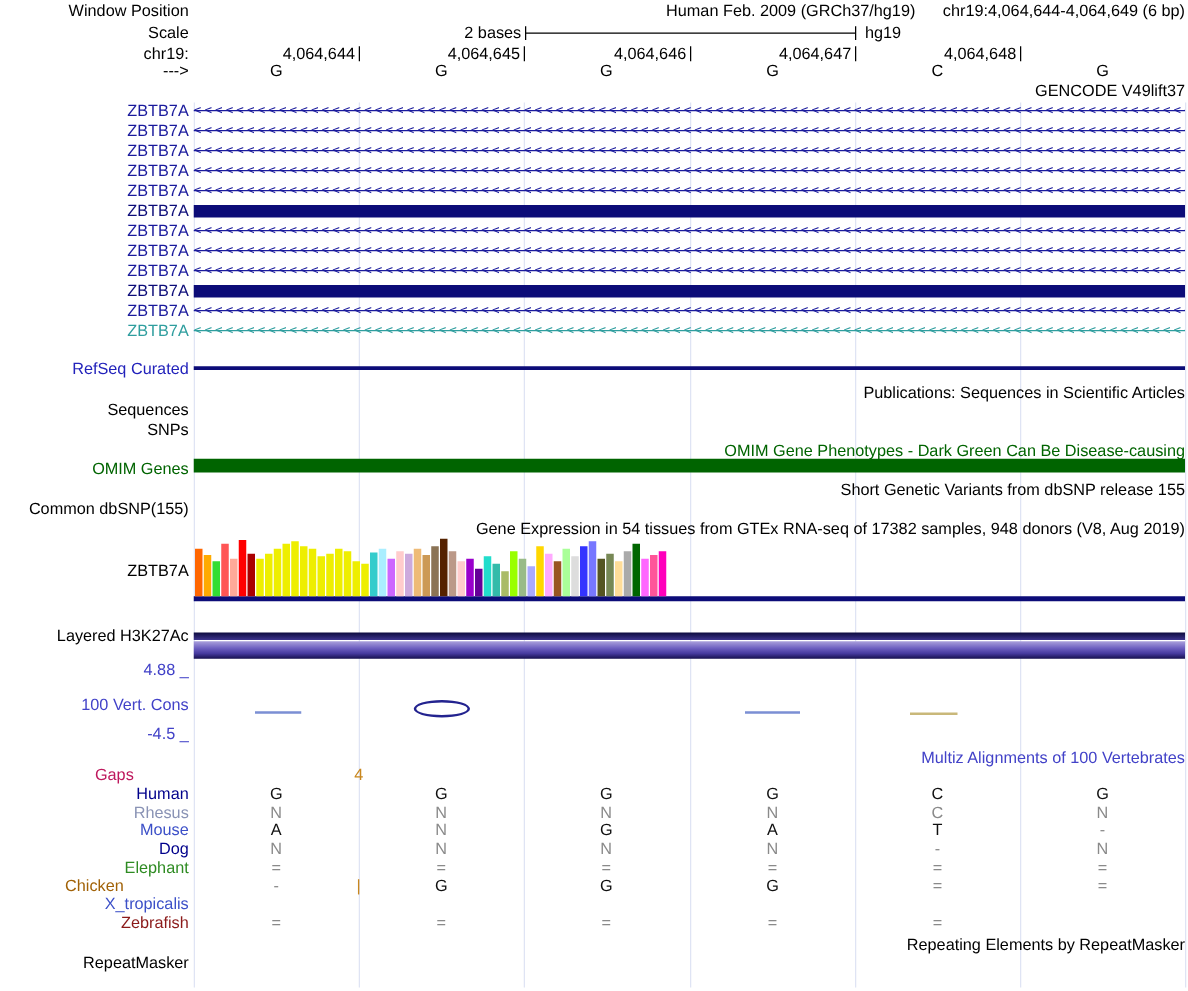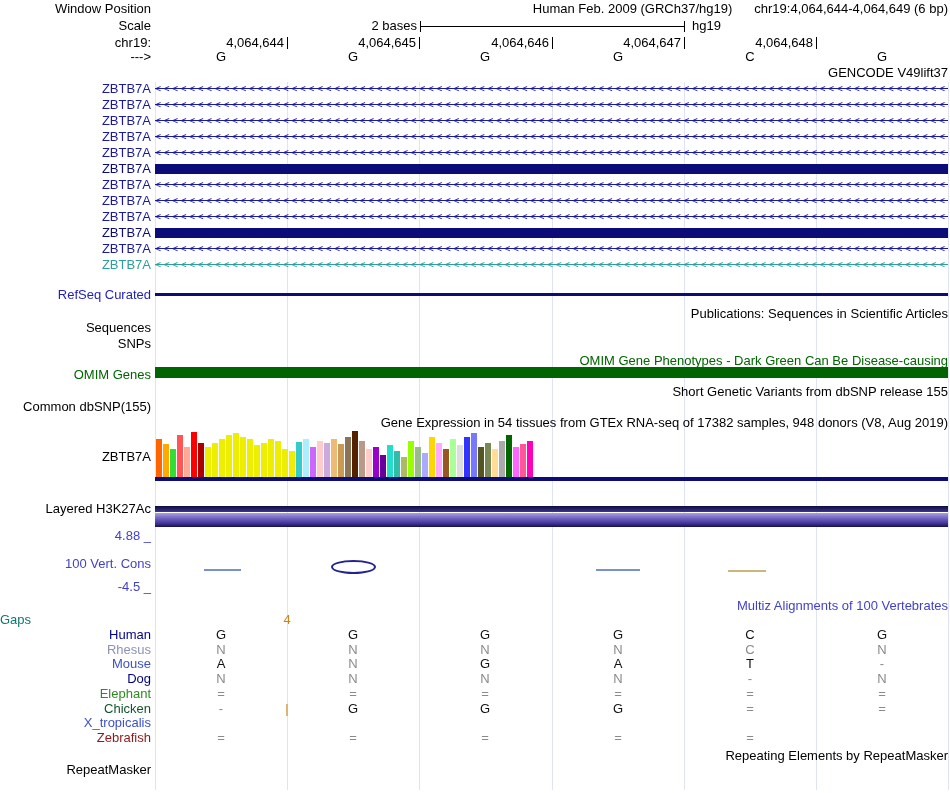--- a/index.html
+++ b/index.html
@@ -182,21 +182,21 @@
     <div class="abs" style="left: 492px; top: 449px; width: 6px; height: 28px; background: rgb(255, 221, 153);"></div>
     <div class="abs" style="left: 499px; top: 441px; width: 6px; height: 36px; background: rgb(170, 170, 170);"></div>
     <div class="abs" style="left: 506px; top: 435px; width: 6px; height: 42px; background: rgb(0, 102, 0);"></div>
     <div class="abs" style="left: 513px; top: 447px; width: 6px; height: 30px; background: rgb(255, 102, 255);"></div>
     <div class="abs" style="left: 520px; top: 444px; width: 6px; height: 33px; background: rgb(255, 85, 153);"></div>
     <div class="abs" style="left: 527px; top: 441px; width: 6px; height: 36px; background: rgb(255, 0, 187);"></div>
     <div class="abs" style="left: 204px; top: 569px; width: 37px; height: 2px; background: rgb(123, 143, 212);"></div>
     <div class="abs" style="left: 331px; top: 560px; width: 45px; height: 14px; border: 2px solid rgb(35, 35, 143); border-radius: 50%;"></div>
     <div class="abs" style="left: 596px; top: 569px; width: 44px; height: 2px; background: rgb(123, 143, 212);"></div>
     <div class="abs" style="left: 728px; top: 570px; width: 38px; height: 2px; background: rgb(201, 184, 122);"></div>
-    <div class="abs" style="left: 0px; top: 613px; width: 151px; text-align: left; color: #0f766e;">Gaps</div>
+    <div class="abs" style="left: 16px; top: 613px; width: 151px; text-align: center; color: #be185d;">Gaps</div>
     <div class="abs" style="left: 279px; top: 613px; width: 16px; text-align: center; color: rgb(200, 135, 30);">4</div>
     <div class="abs" style="left: 0px; top: 628px; width: 151px; text-align: right; color: rgb(0, 0, 139);">Human</div>
     <div class="abs" style="left: 211px; top: 628px; width: 20px; text-align: center; color: rgb(16, 16, 16);">G</div>
     <div class="abs" style="left: 343px; top: 628px; width: 20px; text-align: center; color: rgb(16, 16, 16);">G</div>
     <div class="abs" style="left: 475px; top: 628px; width: 20px; text-align: center; color: rgb(16, 16, 16);">G</div>
     <div class="abs" style="left: 608px; top: 628px; width: 20px; text-align: center; color: rgb(16, 16, 16);">G</div>
     <div class="abs" style="left: 740px; top: 628px; width: 20px; text-align: center; color: rgb(16, 16, 16);">C</div>
     <div class="abs" style="left: 872px; top: 628px; width: 20px; text-align: center; color: rgb(16, 16, 16);">G</div>
     <div class="abs" style="left: 0px; top: 643px; width: 151px; text-align: right; color: rgb(138, 147, 181); padding-left: 40px;">Rhesus</div>
     <div class="abs" style="left: 211px; top: 643px; width: 20px; text-align: center; color: rgb(138, 138, 138);">N</div>
@@ -219,21 +219,21 @@
     <div class="abs" style="left: 608px; top: 672px; width: 20px; text-align: center; color: rgb(138, 138, 138);">N</div>
     <div class="abs" style="left: 740px; top: 672px; width: 20px; text-align: center; color: rgb(138, 138, 138);">-</div>
     <div class="abs" style="left: 872px; top: 672px; width: 20px; text-align: center; color: rgb(138, 138, 138);">N</div>
     <div class="abs" style="left: 0px; top: 687px; width: 151px; text-align: right; color: rgb(46, 139, 34);">Elephant</div>
     <div class="abs" style="left: 211px; top: 687px; width: 20px; text-align: center; color: rgb(138, 138, 138);">=</div>
     <div class="abs" style="left: 343px; top: 687px; width: 20px; text-align: center; color: rgb(138, 138, 138);">=</div>
     <div class="abs" style="left: 475px; top: 687px; width: 20px; text-align: center; color: rgb(138, 138, 138);">=</div>
     <div class="abs" style="left: 608px; top: 687px; width: 20px; text-align: center; color: rgb(138, 138, 138);">=</div>
     <div class="abs" style="left: 740px; top: 687px; width: 20px; text-align: center; color: rgb(138, 138, 138);">=</div>
     <div class="abs" style="left: 872px; top: 687px; width: 20px; text-align: center; color: rgb(138, 138, 138);">=</div>
-    <div class="abs" style="left: 0px; top: 702px; width: 151px; text-align: right; color: #14532d;">Chicken</div>
+    <div class="abs" style="left: 0px; top: 702px; width: 151px; text-align: center; color: #a16207;">Chicken</div>
     <div class="abs" style="left: 211px; top: 702px; width: 20px; text-align: center; color: rgb(138, 138, 138);">-</div>
     <div class="abs" style="left: 343px; top: 702px; width: 20px; text-align: center; color: rgb(16, 16, 16);">G</div>
     <div class="abs" style="left: 475px; top: 702px; width: 20px; text-align: center; color: rgb(16, 16, 16);">G</div>
     <div class="abs" style="left: 608px; top: 702px; width: 20px; text-align: center; color: rgb(16, 16, 16);">G</div>
     <div class="abs" style="left: 740px; top: 702px; width: 20px; text-align: center; color: rgb(138, 138, 138);">=</div>
     <div class="abs" style="left: 872px; top: 702px; width: 20px; text-align: center; color: rgb(138, 138, 138);">=</div>
     <div class="abs" style="left: 283px; top: 702px; width: 8px; text-align: center; color: rgb(200, 135, 30);">|</div>
     <div class="abs" style="left: 0px; top: 716px; width: 151px; text-align: right; color: rgb(60, 80, 200);">X_tropicalis</div>
     <div class="abs" style="left: 0px; top: 731px; width: 151px; text-align: right; color: rgb(139, 26, 26);">Zebrafish</div>
     <div class="abs" style="left: 211px; top: 731px; width: 20px; text-align: center; color: rgb(138, 138, 138);">=</div>

